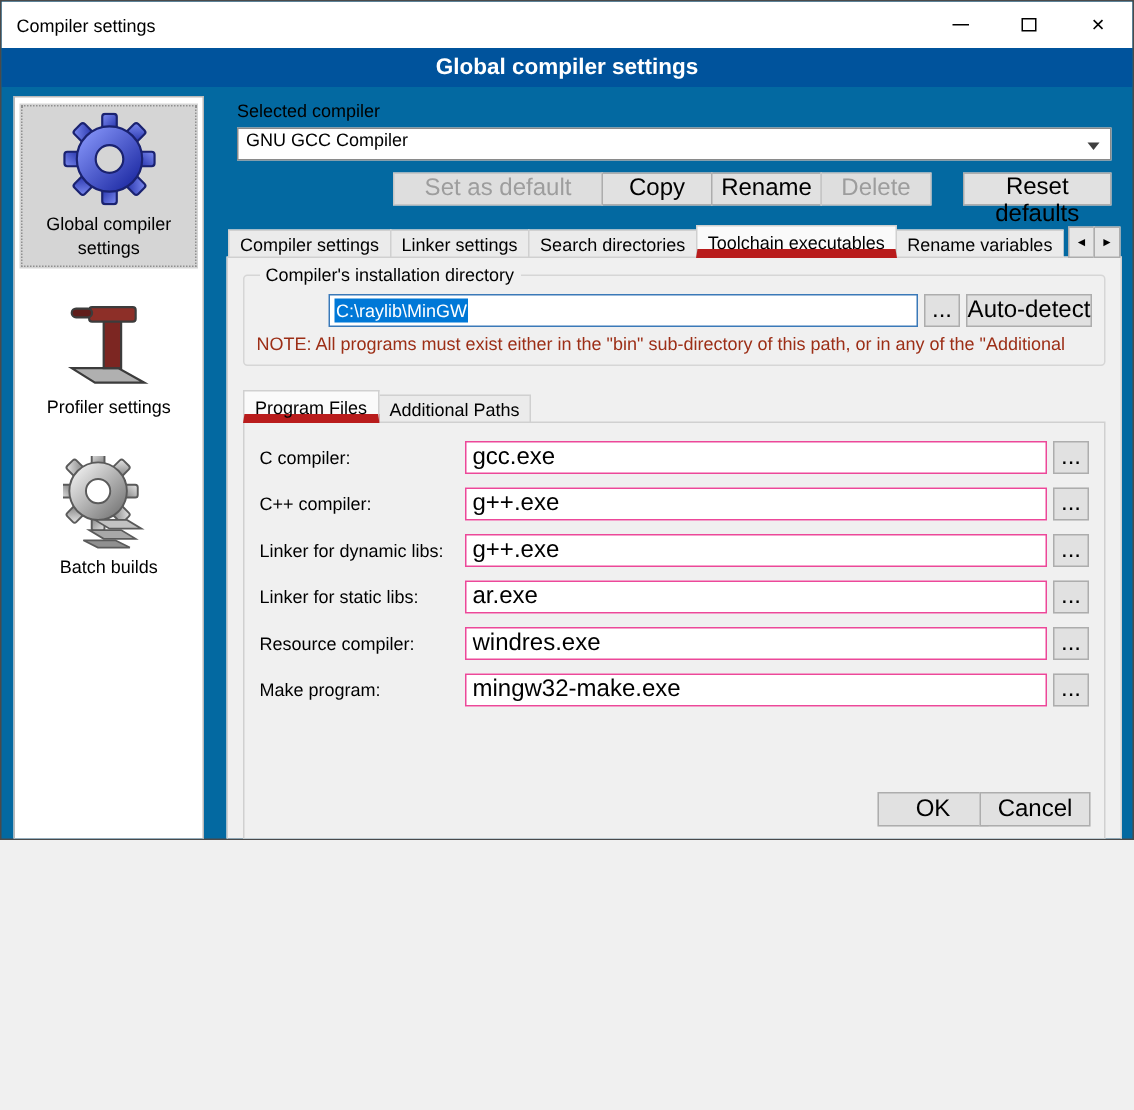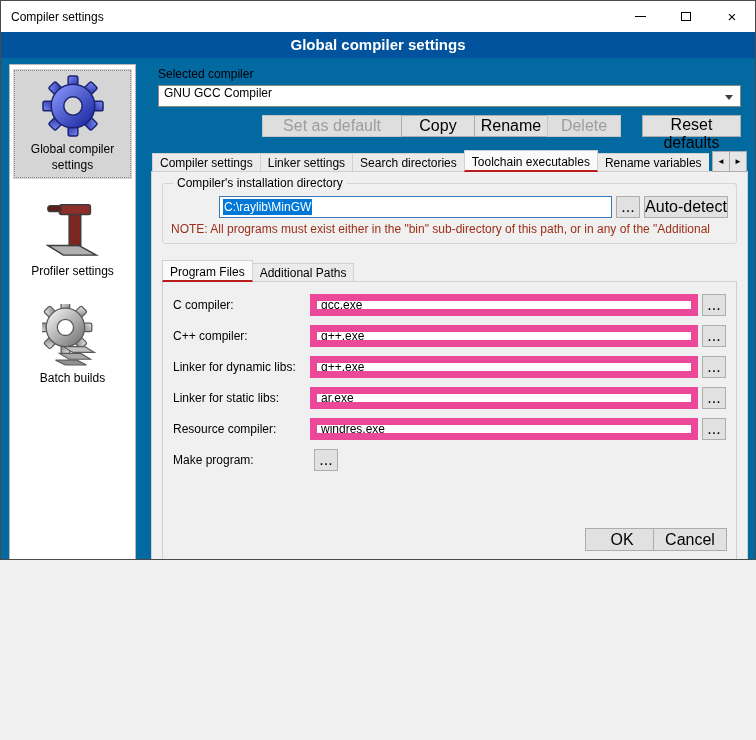--- a/index.html
+++ b/index.html
@@ -50,21 +50,21 @@
   .btn-row{position:absolute;top:57px;left:12px;width:583px;display:flex;justify-content:flex-end;}
   .b-setdefault{width:140px;}
   .b-copy,.b-rename,.b-delete{width:74px;margin-left:-1px;}
   .b-reset{width:99px;margin-left:21px;}
 
   
   .tabstrip{position:absolute;top:92px;left:6px;right:40px;height:22px;display:flex;align-items:flex-end;
             overflow:hidden;white-space:nowrap;z-index:2;}
   .tab{padding:2px 7px 3px;height:19px;border:1px solid #d0d0d0;background:#ebebeb;margin-left:-1px;cursor:default;flex:none;}
   .tab:first-child{margin-left:0;}
-  .tab.active{height:22px;padding-top:4px;background:#fafafa;border-bottom:2px solid #b91c1c;z-index:3;}
+  .tab.active{height:22px;padding-top:4px;background:#fafafa;border-bottom:6px solid #b91c1c;z-index:3;}
   .tab-arrows{position:absolute;top:93px;right:2px;display:flex;z-index:2;}
   .arrow-btn{width:18px;height:21px;border:1px solid #adadad;background:#e6e6e6;font-size:8px;
              display:flex;align-items:center;justify-content:center;margin-left:-1px;cursor:default;}
 
   .tabpanel{position:absolute;top:113px;left:5px;right:1px;bottom:6px;border:1px solid #d0d0d0;background:#f0f0f0;}
 
   
   .groupbox{position:absolute;left:10px;right:10px;top:4px;height:68px;border:1px solid #d6d6d6;
             border-radius:3px;padding:3px 8px 0;}
   .groupbox legend{padding:0 4px;margin-left:2px;font-size:12px;}
@@ -77,22 +77,22 @@
   .note{margin-top:4px;color:var(--note-red);white-space:nowrap;overflow:hidden;}
 
   
   .subtabs{position:absolute;left:10px;top:88px;display:flex;align-items:flex-end;height:22px;z-index:2;}
   .innerpanel{position:absolute;left:10px;right:10px;top:109px;bottom:10px;border:1px solid #d0d0d0;
               background:#f0f0f0;padding:12px 10px 0;}
 
   
   .frow{display:flex;align-items:center;margin-bottom:9px;}
   .flabel{width:137px;flex:none;}
-  .tinput{flex:1;height:22px;border:7px solid #ec4899;background:#fff;padding:0 4px;
-          font-family:"Liberation Sans",sans-serif;font-size:12px;color:#000;}
+  .tinput{flex:1;height:22px;border:1px solid #ec4899;background:#fff;padding:0 4px;
+          font-family:"Liberation Sans",sans-serif;font-size:16px;color:#000;}
   .combo-field{flex:1;background:#e3e3e3;}
 
   
   .ok-btn{position:absolute;right:96px;bottom:8px;width:74px;height:23px;}
   .cancel-btn{position:absolute;right:28px;bottom:8px;width:74px;height:23px;}
 </style>
 </head>
 <body>
 
 <div class="window">
@@ -269,20 +269,21 @@
 
 
         <div class="frow">
           <span class="flabel">Resource compiler:</span>
           <input class="tinput" type="text" value="windres.exe" style="">
           <button class="btn browse">...</button>
         </div>
 
         <div class="frow">
           <span class="flabel">Make program:</span>
+          <input class="tinput" type="text" value="mingw32-make.exe" style="">
           <button class="btn browse">...</button>
         </div>
 
       </div>
     </div>
   </div>
 
   <button class="btn ok-btn">OK</button>
   <button class="btn cancel-btn">Cancel</button>
 

